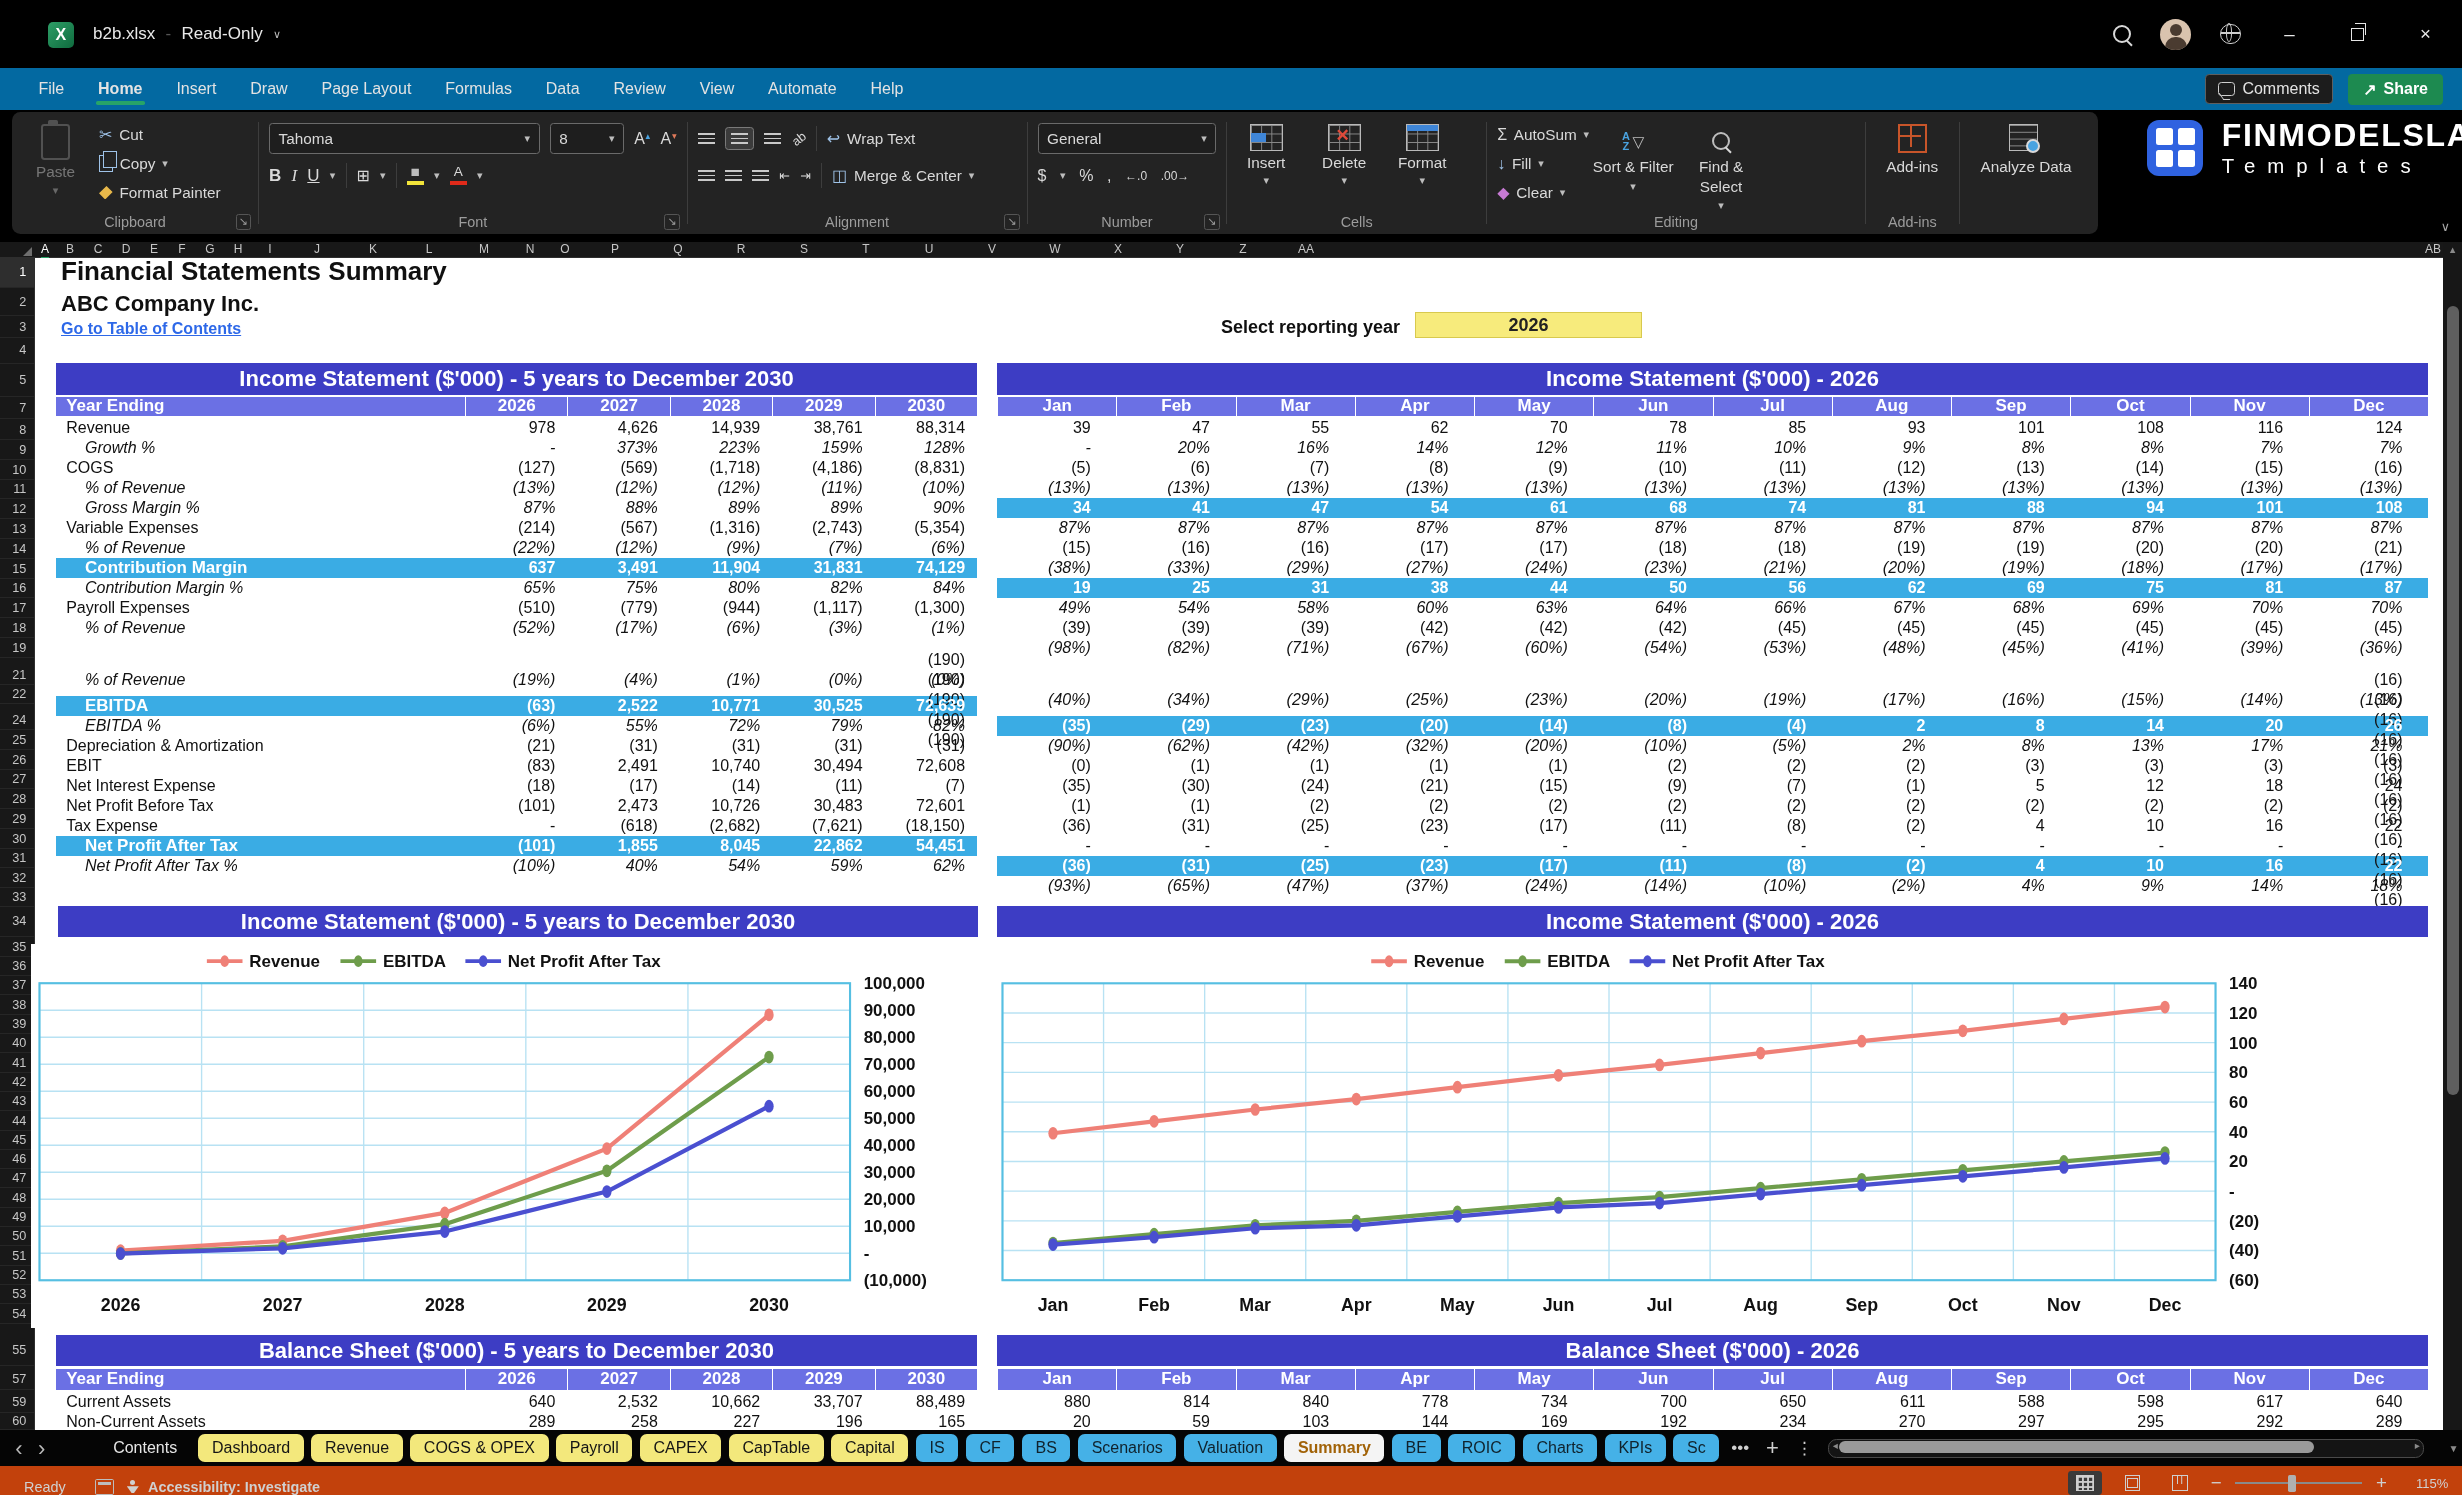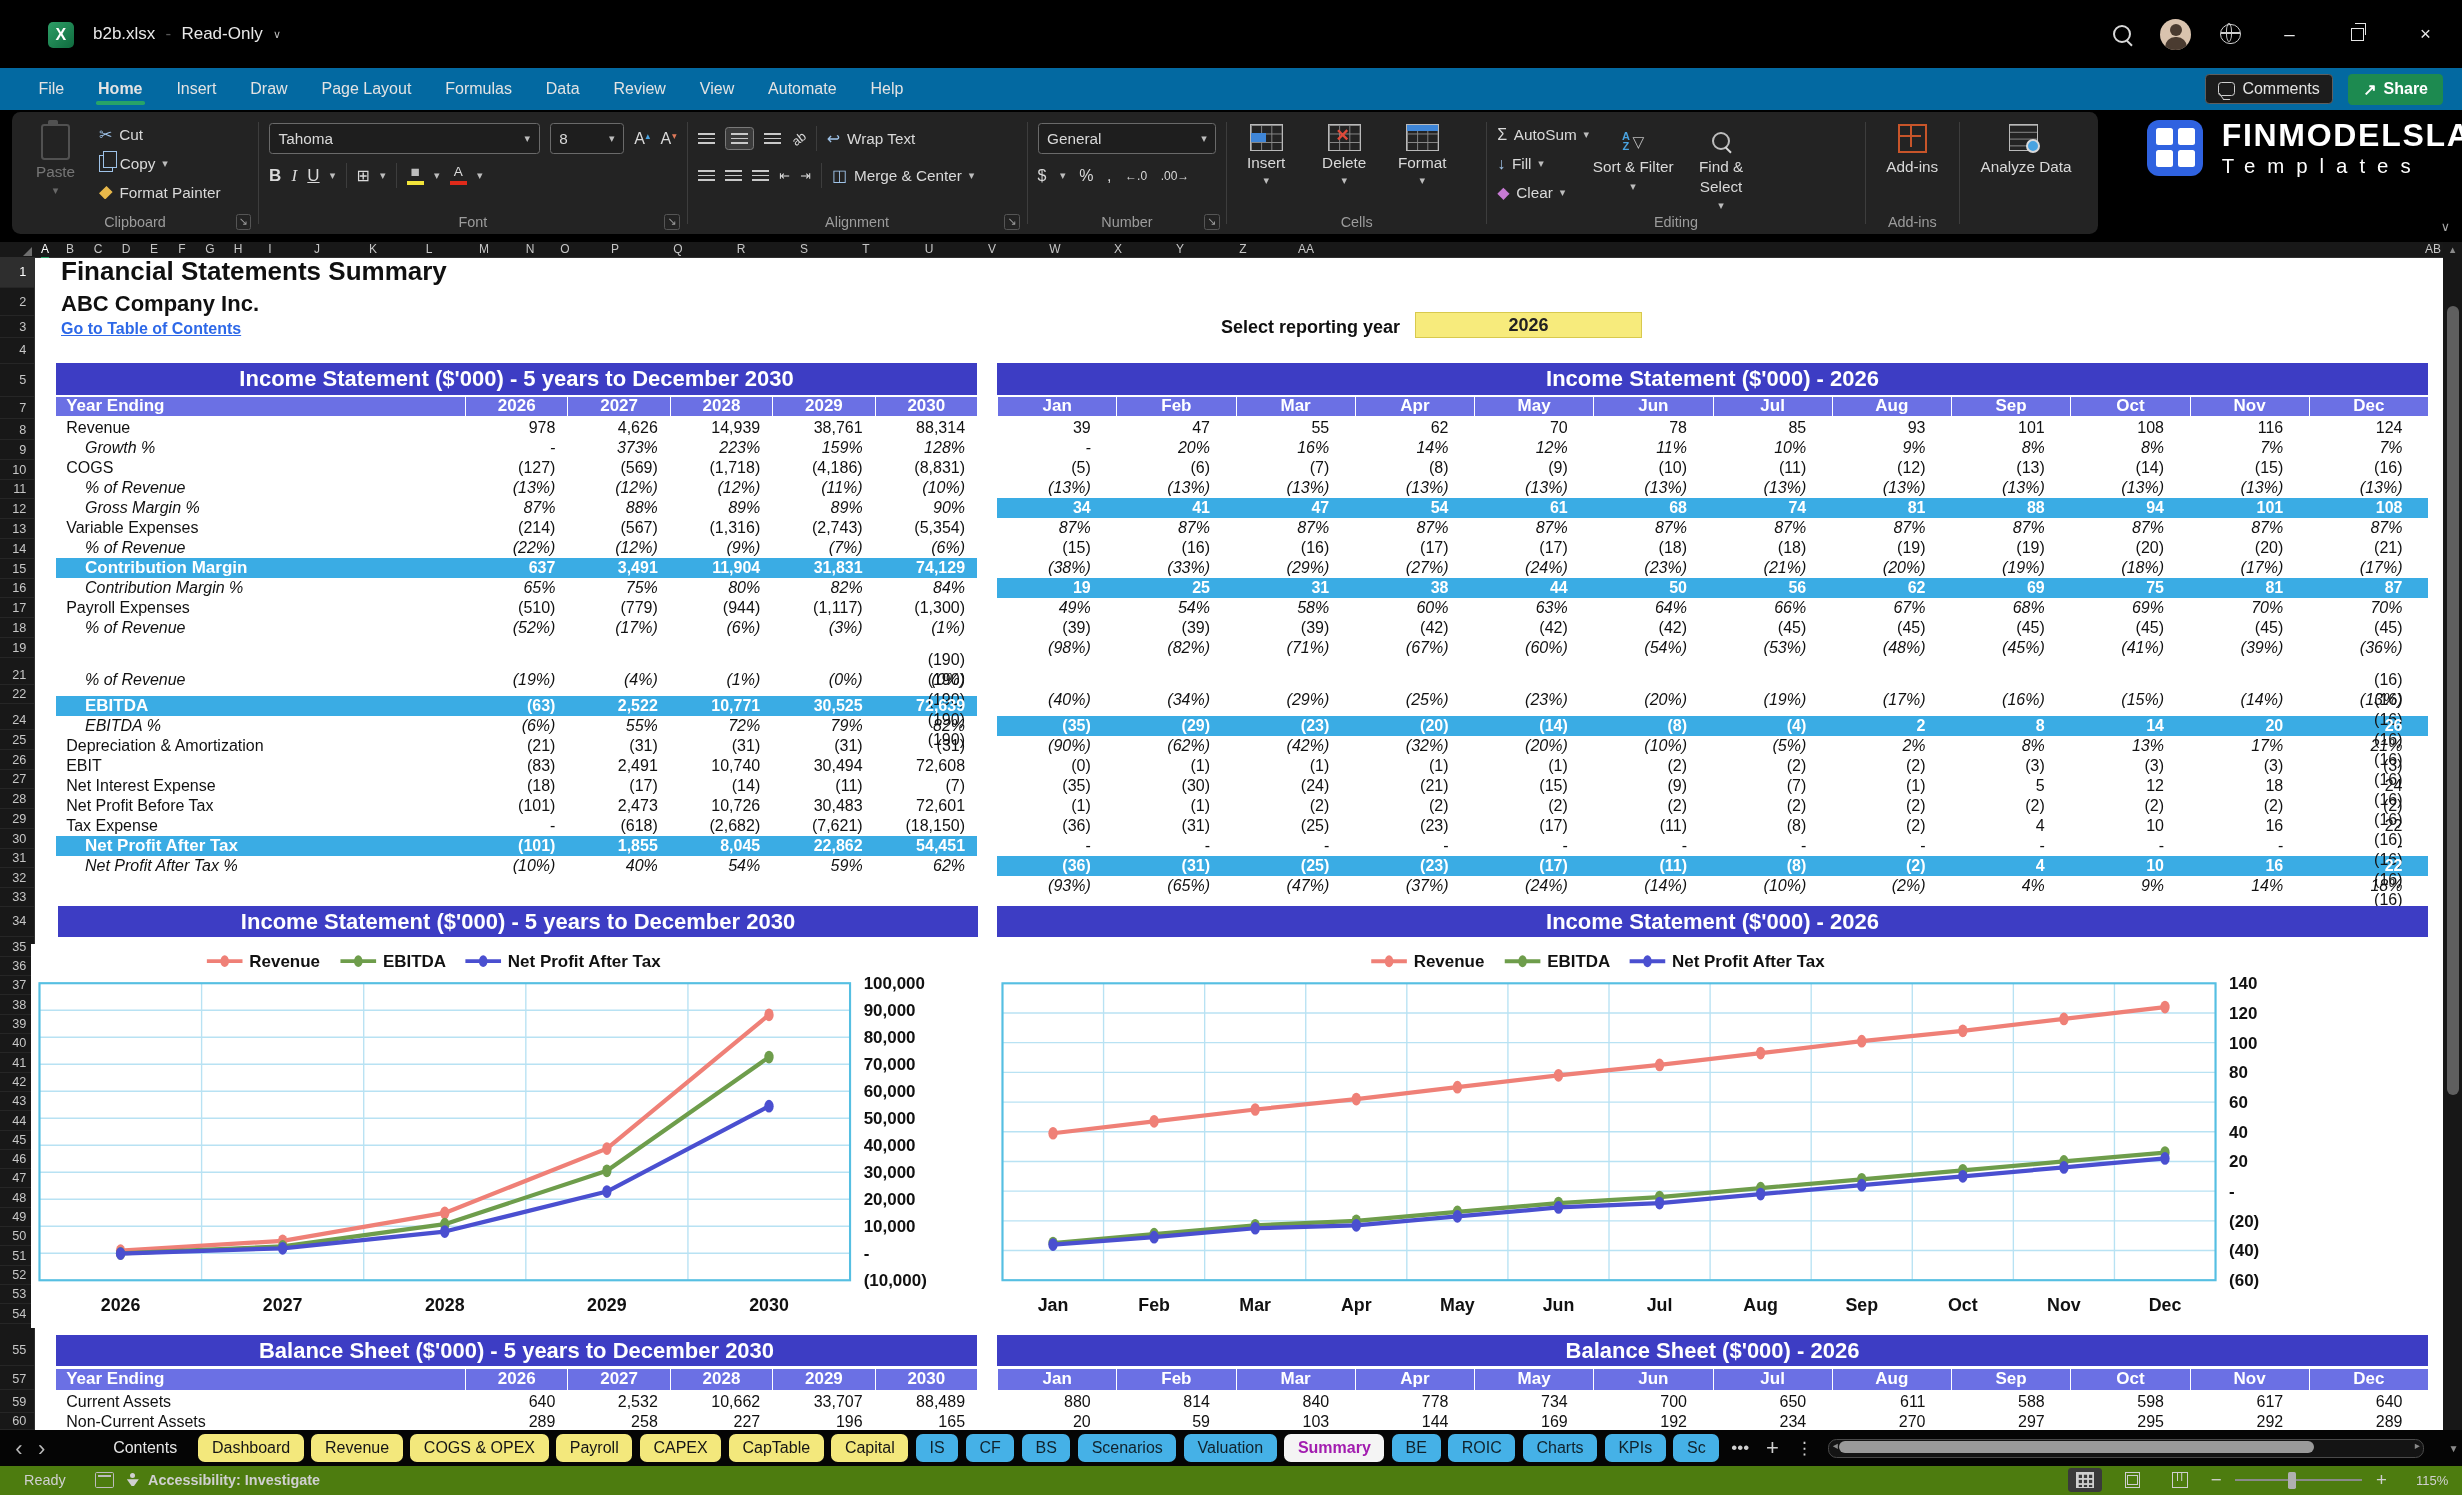--- a/index.html
+++ b/index.html
@@ -141,28 +141,28 @@
   #chart-monthly{left:994px;width:1437px;height:384px;}
 
   
   .tabsbar{position:absolute;left:0;top:1430px;width:100%;height:36px;background:#050505;display:flex;align-items:center;z-index:5;}
   .tnav{color:#b9b9b9;font-size:22px;padding:0 15.3px;line-height:31px;}
   #sheet-tabs{display:flex;align-items:center;gap:7.6px;margin-left:39px;}
   .stab{height:28px;line-height:28px;border-radius:6.8px;padding:0 13.6px;font-size:16px;white-space:nowrap;}
   .stab.plain{color:#e6e6e6;background:transparent;}
   .stab.yellow{background:#f3e87c;color:#151515;}
   .stab.blue{background:#45b1e7;color:#10222c;}
-  .stab.active{background:#f4f4f4;color:#a21caf;font-weight:bold;}
+  .stab.active{background:#f4f4f4;color:#a16207;font-weight:bold;}
   .tab-extra{color:#cfcfcf;font-size:17px;margin-left:12px;display:flex;align-items:center;gap:17px;}
   .hscroll{position:relative;margin-left:15.3px;width:594px;height:17px;border:0.8px solid #4a4a4a;border-radius:8.5px;background:#141414;}
   .hscroll .thumb{position:absolute;left:10.2px;top:1.7px;height:12px;width:475px;border-radius:6px;background:#9a9a9a;}
   .tab-vd{position:absolute;right:3.4px;color:#8a8a8a;font-size:10.2px;}
 
   
-  .statusbar{position:absolute;left:0;top:1465px;width:100%;height:30px;background:#4d7c0f;color:#d0d0d0;display:flex;align-items:center;font-size:14.4px;}
+  .statusbar{position:absolute;left:0;top:1465px;width:100%;height:30px;background:#c2410c;color:#d0d0d0;display:flex;align-items:flex-end;font-size:14.4px;}
   .sb-ready{padding-left:24px;width:59px;}
   .sb-ico{width:17px;height:13.6px;border:1.7px solid #bdbdbd;border-radius:1.7px;position:relative;margin:0 12px;}
   .sb-ico::after{content:"";position:absolute;left:1.7px;top:1.7px;right:1.7px;height:2.5px;background:#bdbdbd;}
   .acc{display:flex;align-items:center;gap:8.5px;font-weight:bold;}
   .person{width:13.6px;height:13.6px;position:relative;}
   .person::before{content:"";position:absolute;left:4.2px;top:0;width:5.1px;height:5.1px;border-radius:50%;background:#d0d0d0;}
   .person::after{content:"";position:absolute;left:0.8px;top:6px;width:12px;height:6.8px;background:#d0d0d0;clip-path:polygon(0 0,100% 0,60% 100%,40% 100%);}
   .sb-right{margin-left:auto;display:flex;align-items:center;gap:13.6px;padding-right:13.6px;}
   .viewbtn{width:34px;height:24px;display:flex;align-items:center;justify-content:center;border-radius:3.4px;}
   .viewbtn.on{background:#3a3a3a;}

